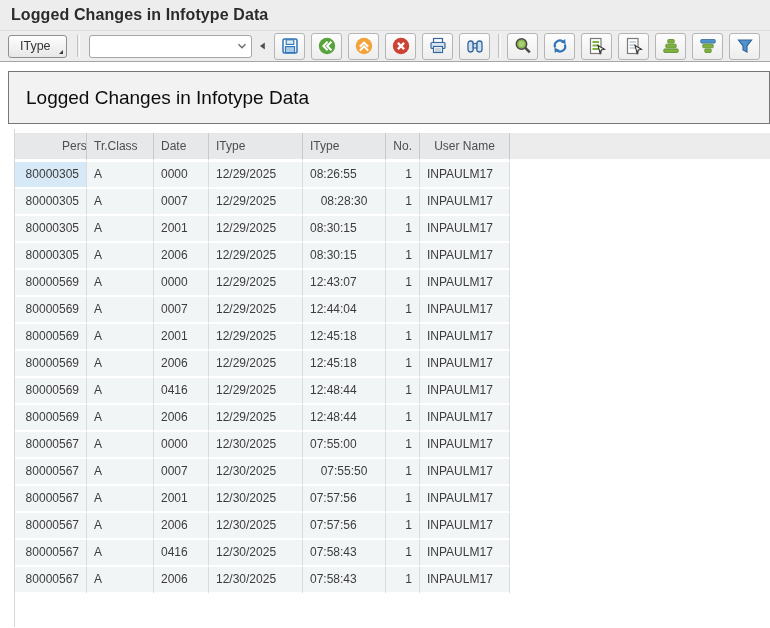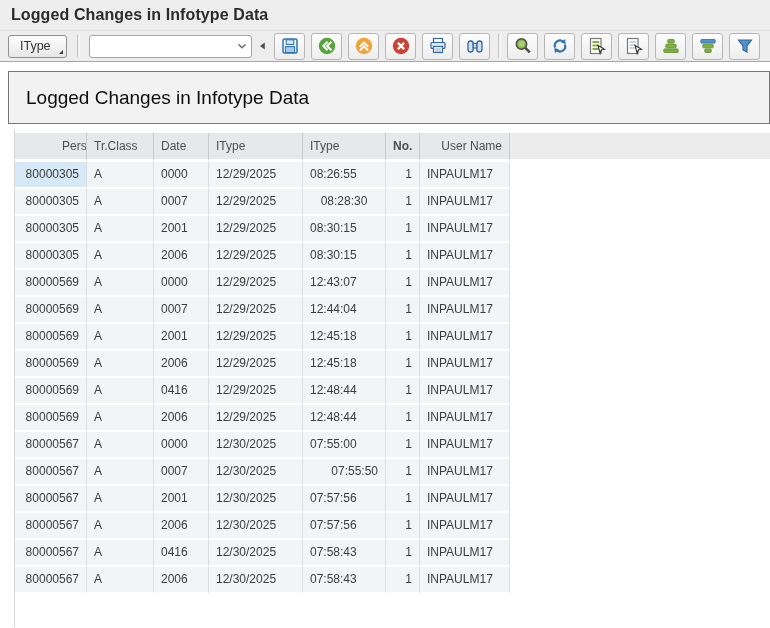--- a/index.html
+++ b/index.html
@@ -218,22 +218,22 @@
     <div class="grid-area">
       <div class="header-extension"></div>
       <table class="grid">
         <thead>
             <tr id="grid-header-row">
               <th style="width: 72px; text-align: right; padding-left: 47px;">Pers.No.</th>
               <th style="width: 67px; text-align: left; margin-left: 11px;">Tr.Class</th>
               <th style="width: 55px; text-align: left;">Date</th>
               <th style="width: 94px; text-align: left;">IType</th>
               <th style="width: 83px; text-align: left;">IType</th>
-              <th style="width: 34px; text-align: right; font-weight: bold;">No.</th>
-              <th style="width: 90px; text-align: right;">User Name</th>
+              <th style="width: 34px; text-align: right;">No.</th>
+              <th style="width: 90px; text-align: center;">User Name</th>
             </tr>
           </thead>
         <tbody id="grid-body">
             <tr>
               <td class="selected" style="text-align: right;">80000305</td>
               <td style="text-align: left;">A</td>
               <td style="text-align: left;">0000</td>
               <td style="text-align: left;">12/29/2025</td>
               <td style="text-align: left;">08:26:55</td>
               <td style="text-align: right;">1</td>
@@ -327,21 +327,21 @@
               <td style="text-align: left;">12/30/2025</td>
               <td style="text-align: left;">07:55:00</td>
               <td style="text-align: right;">1</td>
               <td style="text-align: left;">INPAULM17</td>
             </tr>
             <tr>
               <td style="text-align: right;">80000567</td>
               <td style="text-align: left;">A</td>
               <td style="text-align: left;">0007</td>
               <td style="text-align: left;">12/30/2025</td>
-              <td style="text-align: right;">07:55:50</td>
+              <td style="text-align: center;">07:55:50</td>
               <td style="text-align: right;">1</td>
               <td style="text-align: left;">INPAULM17</td>
             </tr>
             <tr>
               <td style="text-align: right;">80000567</td>
               <td style="text-align: left;">A</td>
               <td style="text-align: left;">2001</td>
               <td style="text-align: left;">12/30/2025</td>
               <td style="text-align: left;">07:57:56</td>
               <td style="text-align: right;">1</td>

